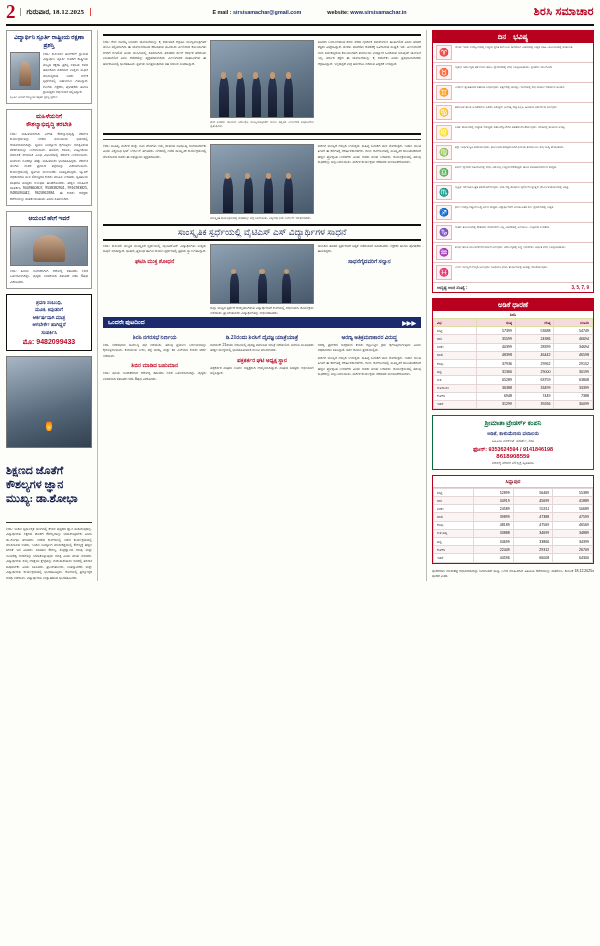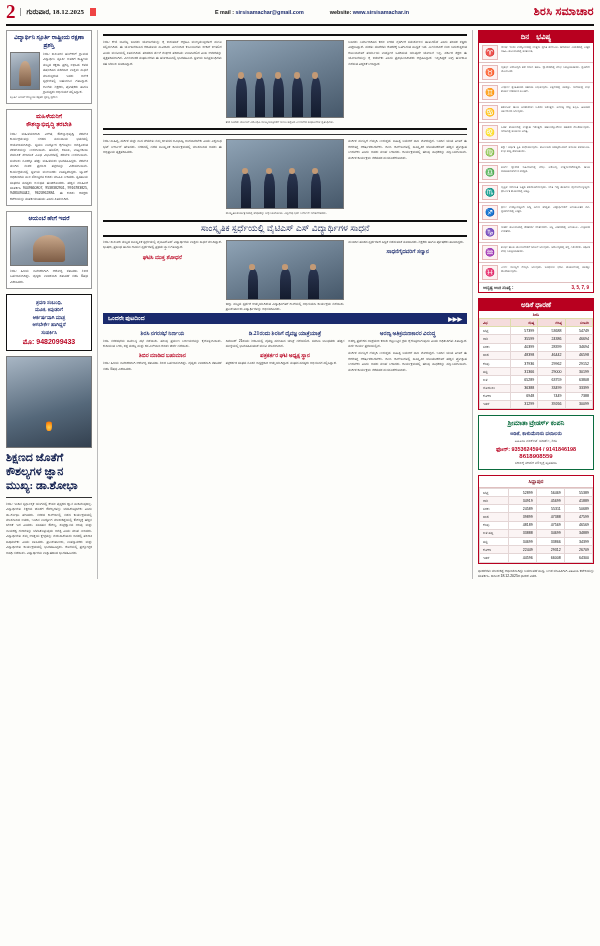--- a/index.html
+++ b/index.html
@@ -18,37 +18,37 @@
   .masthead {
     display: flex; align-items: center; height: 26px;
     border-bottom: 2px solid #111; padding-bottom: 1px;
   }
   .page-num {
     color: #b8001f; font-size: 19px; font-weight: bold;
     font-family: "Liberation Serif", serif; padding-right: 4px;
   }
   .mh-date {
     font-size: 7px; font-weight: bold; font-family: "Liberation Serif", serif;
-    border-left: 1px solid #999; border-right: 6px solid #ef4444;
+    border-left: 1px solid #999; border-right: 1px solid #ef4444;
     padding: 0 6px; white-space: nowrap;
   }
   .mh-mid { flex: 1; display: flex; justify-content: center; gap: 26px;
             font-size: 5.4px; font-weight: bold; color: #1a2a6c; }
   .mh-mid span.lbl { color:#111; }
   .mh-title {
     color: #b8001f; font-size: 11px; font-weight: bold;
     font-family: "Liberation Serif", serif; letter-spacing: .3px;
     padding-left: 6px; white-space: nowrap;
   }
 
   
   .cols { display: flex; gap: 5px; margin-top: 4px; }
   .col-left { width: 86px; }
   .col-main { flex: 1; }
-  .col-right { width: 122px; }
+  .col-right { width: 168px; }
 
   .rule-v { border-left: 1px solid #bbb; }
 
   
   .tx { font-size: 3.5px; line-height: 1.55; text-align: justify; color: #222; }
 
   
   .lbox { border: 1px solid #999; padding: 3px; margin-bottom: 5px; background:#fff; }
   .lbox-hd {
     text-align: center; font-weight: bold; font-size: 6px; color: #1a2a6c;
@@ -159,21 +159,21 @@
   .bigphoto {
     width: 100%; height: 92px; border: 1px solid #777; margin-bottom: 3px;
     background: linear-gradient(165deg,#a8b6c4,#55687a 60%,#33404f);
     position: relative; overflow: hidden;
   }
   .flame{position:absolute; left:46%; bottom:18%; width:6px;height:12px;
          background:radial-gradient(circle at 50% 70%,#ffd24d,#ff7a00 60%,transparent 70%);
          border-radius:50% 50% 40% 40%;}
   .hl-left {
     font-family:"Liberation Serif",serif; font-weight:bold; color:#0d1b4b;
-    font-size: 11px; line-height:1.25; margin: 3px 0;
+    font-size: 11px; line-height:1.25; margin: 16px 0;
   }
 </style>
 </head>
 <body>
 
 <div class="page">
 
   <div class="masthead">
     <div class="page-num">2</div>
     <div class="mh-date">ಗುರುವಾರ, 18.12.2025</div>

